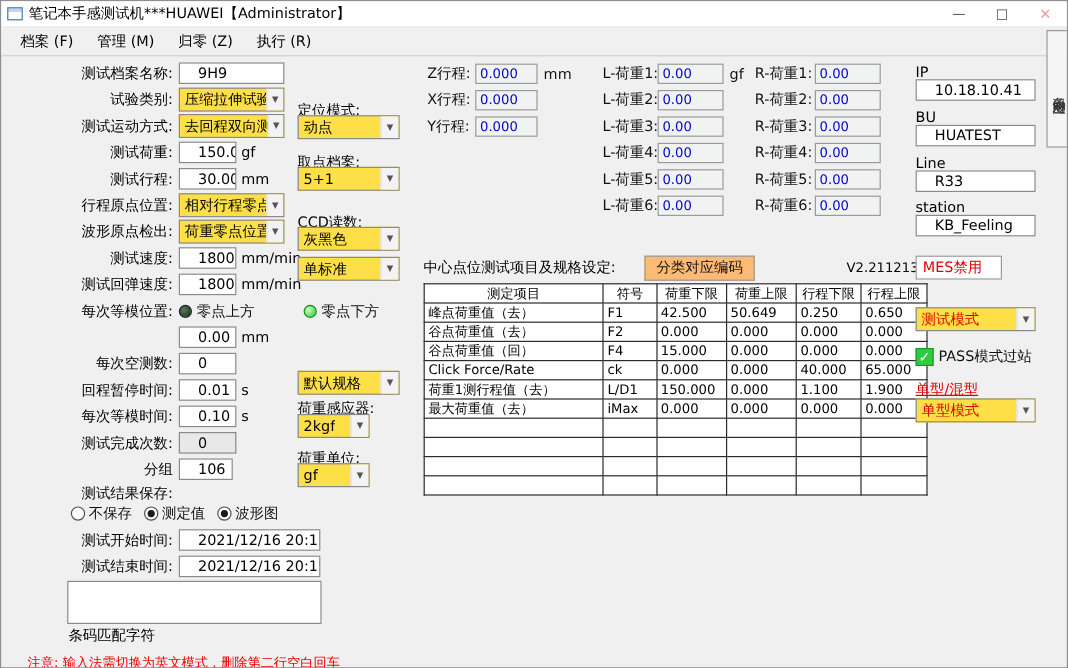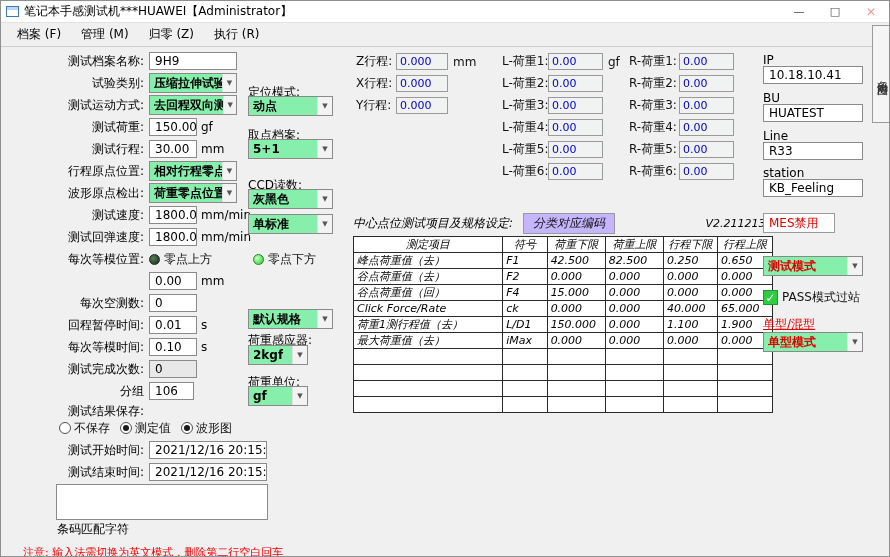--- a/index.html
+++ b/index.html
@@ -19,24 +19,24 @@
              font-size:11px; color:#444; }
   .win-btn.close { color:#ef9a9a; font-size:12px; }
 
   
   .menubar { position:absolute; top:22px; left:0; right:0; height:24px; background:#f0f0f0;
              border-bottom:1px solid #cfcfcf; display:flex; align-items:center; padding-left:6px; }
   .menu-item { padding:3px 10px; font-size:12px; color:#000; }
 
   
   .tb { background:#ffffff; border:1px solid #8a8a8a; height:18px; font-size:12px;
-        padding:0 5px; display:flex; align-items:center; color:#000; white-space:nowrap; overflow:hidden; }
+        padding:0 15px; display:flex; align-items:center; color:#000; white-space:nowrap; overflow:hidden; }
   .tb.ro { background:#e8e8e8; }
-  .combo { background:#86efac; border:1px solid #8a8a8a; height:20px; display:flex;
-           align-items:center; padding-left:4px; font-size:12px; color:#000; white-space:nowrap;font-weight:bold; }
+  .combo { background:#fde047; border:1px solid #8a8a8a; height:20px; display:flex;
+           align-items:center; padding-left:4px; font-size:12px; color:#000; white-space:nowrap; }
   .combo .cval { overflow:hidden; white-space:nowrap; }
   .combo .arrow { margin-left:auto; width:15px; align-self:stretch; display:flex; align-items:center;
                   justify-content:center; font-size:7px; color:#555; background:#f3f3f3;
                   border-left:1px solid #e0e0e0; }
   .combo.red, .combo.red .cval { color:#e00000; }
   .w45{width:45px} .w58{width:48px} .w60{width:60px} .w85{width:85px}
   .w88{width:88px} .w100{width:100px} .w118{width:118px}
   .unit { margin-left:4px; font-size:12px; color:#000; white-space:nowrap; }
 
   .radio { width:12px; height:12px; min-width:12px; border:1px solid #505050; border-radius:50%;
@@ -71,25 +71,25 @@
   .rd-box { width:52px; min-width:52px; height:17px; background:#f1f3f3; border:1px solid #9a9a9a;
             color:#0000cc; font-size:11px; padding:0 3px; display:flex; align-items:center; }
   .rd-unit { width:34px; min-width:34px; padding-left:5px; font-size:12px; }
   .rd-axisspacer { width:126px; min-width:126px; }
   .rd-llbl { width:46px; min-width:46px; margin-left:20px; font-size:12px; white-space:nowrap; }
   .rd-box.load { width:55px; min-width:55px; }
   .rd-lunit { width:26px; min-width:26px; padding-left:5px; font-size:12px; }
   .rd-rlbl { width:50px; min-width:50px; font-size:12px; white-space:nowrap; }
 
   
-  .spec { position:absolute; left:352px; top:212px; width:420px;font-style:italic; }
+  .spec { position:absolute; left:352px; top:212px; width:420px; }
   .spec-head { display:flex; align-items:center; height:20px; }
   .spec-title { font-size:12px; color:#000; white-space:nowrap; }
-  .spec-tab { border:1px solid #9a9a9a; padding:1px 9px; margin-left:10px; font-size:12px;
-              background:#c4b5fd; white-space:nowrap; }
+  .spec-tab { border:1px solid #9a9a9a; padding:1px 9px; margin-left:24px; font-size:12px;
+              background:#fdba74; white-space:nowrap; }
   .spec-ver { margin-left:auto; font-size:11px; color:#000; }
   .spec table { border-collapse:collapse; width:100%; margin-top:3px; table-layout:fixed; background:#fff; }
   .spec th, .spec td { border:1px solid #2a2a2a; font-size:11px; font-weight:normal; height:16px;
                        padding:0 3px; text-align:left; overflow:hidden; white-space:nowrap; color:#000; }
   .spec th { text-align:center; }
 
   
   .rpanel { position:absolute; left:762px; top:52px; width:106px; }
   .rpanel .rp-lbl { position:absolute; font-size:12px; color:#000; white-space:nowrap; }
   .rpanel .tb { position:absolute; }
@@ -388,21 +388,21 @@
             <th>荷重上限</th>
             <th>行程下限</th>
             <th>行程上限</th>
           </tr>
         </thead>
       <tbody>
           <tr>
             <td>峰点荷重值（去）</td>
             <td>F1</td>
             <td>42.500</td>
-            <td>82.500</td>
+            <td>50.649</td>
             <td>0.250</td>
             <td>0.650</td>
           </tr>
           <tr>
             <td>谷点荷重值（去）</td>
             <td>F2</td>
             <td>0.000</td>
             <td>0.000</td>
             <td>0.000</td>
             <td>0.000</td>

